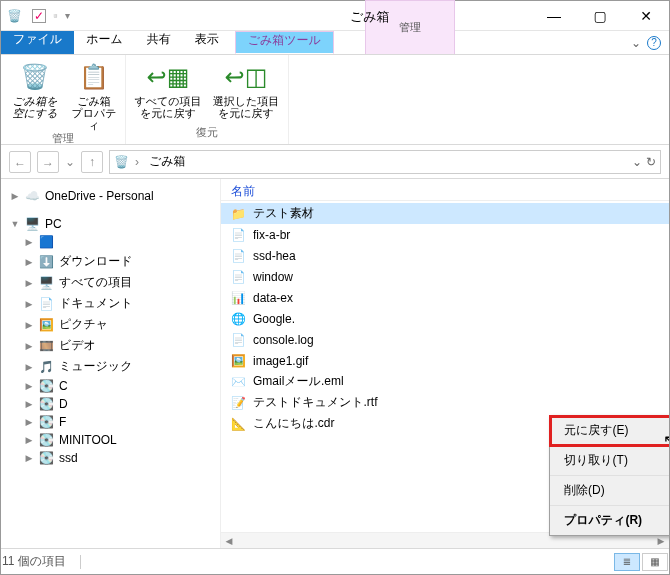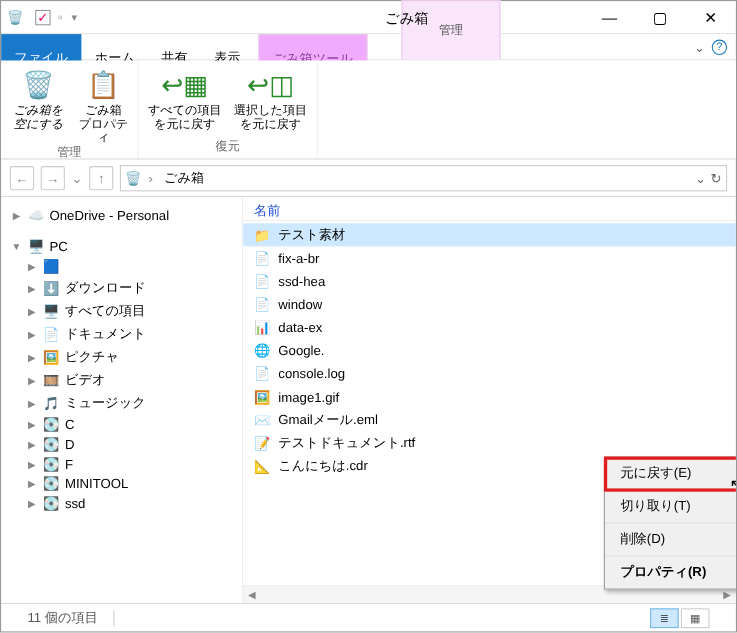--- a/index.html
+++ b/index.html
@@ -7,23 +7,23 @@
   .titlebar { height: 30px; display: flex; align-items: stretch; border-bottom: 1px solid #e5e5e5; }
   .titlebar-left { display: flex; align-items: center; gap: 6px; padding: 0 6px; }
   .qat { display: flex; align-items: center; gap: 2px; margin-left: 4px; }
   .tb-tab { padding: 6px 12px; border: 1px solid transparent; border-bottom: none; display: flex; flex-direction: column; align-items: center; justify-content: center; margin-left: 140px; }
   .tb-tab.contextual { background: #f9e6fa; border-color: #e8c7ea; }
   .tb-tab-top { font-size: 11px; color: #555; }
   .tb-title { margin-left: 20px; padding-top: 8px; font-size: 13px; }
   .winbtns { margin-left: auto; display: flex; }
   .winbtn { width: 46px; display: flex; align-items: center; justify-content: center; font-size: 14px; }
   .tabs { height: 24px; display: flex; align-items: stretch; border-bottom: 1px solid #d9d9d9; }
-  .tab { padding: 13px 12px; }
+  .tab { padding: 0 12px; }
   .tab.file { background: #1979ca; color: #fff; }
-  .tab.ctx { background: #f0abfc; border: 1px solid #e8c7ea; border-bottom: 1px solid #fff; color: #8a3d9b; }
+  .tab.ctx { background: #7dd3fc; border: 1px solid #e8c7ea; border-bottom: 1px solid #fff; color: #8a3d9b; }
   .tabs .help { margin-left: auto; display: flex; align-items: center; gap: 6px; padding-right: 8px; color: #666; }
   .ribbon { height: 90px; display: flex; border-bottom: 1px solid #d9d9d9; background: #fff; }
   .rgroup { display: flex; flex-direction: column; align-items: center; padding: 2px 6px; border-right: 1px solid #eee; }
   .rgroup .items { display: flex; gap: 6px; flex: 1; align-items: flex-start; padding-top: 4px; }
   .rbtn { display: flex; flex-direction: column; align-items: center; width: 56px; gap: 2px; }
   .rbtn .ico { height: 32px; display: flex; align-items: center; justify-content: center; font-size: 24px; }
   .rbtn .lbl { font-size: 11px; text-align: center; line-height: 1.1; }
   .rgroup .glabel { font-size: 11px; color: #666; padding-bottom: 2px; }
   .navbar { height: 34px; display: flex; align-items: center; gap: 6px; padding: 4px 8px; border-bottom: 1px solid #d9d9d9; }
   .navarrow { width: 22px; height: 22px; border: 1px solid #ccc; border-radius: 2px; display: flex; align-items: center; justify-content: center; color: #888; }
@@ -43,21 +43,21 @@
   .files { flex: 1; overflow: auto; padding: 2px 0; }
   .frow { display: flex; align-items: center; gap: 6px; padding: 2px 10px; height: 21px; }
   .frow.sel { background: #cde8ff; }
   .fi { width: 16px; text-align: center; }
   .ctxmenu { position: absolute; left: 328px; top: 236px; width: 156px; background: #f0f0f0; border: 1px solid #a0a0a0; box-shadow: 2px 2px 4px rgba(0,0,0,.3); z-index: 10; }
   .ctxmenu .mi { padding: 6px 14px; border-bottom: 1px solid #e0e0e0; }
   .ctxmenu .mi:last-child { border-bottom: none; }
   .ctxmenu .mi.hl { outline: 3px solid #e02020; outline-offset: -2px; }
   .ctxmenu .mi.bold { font-weight: bold; }
   .cursor { position: absolute; left: 442px; top: 252px; font-size: 16px; z-index: 20; pointer-events: none; }
-  .status { height: 26px; border-top: 1px solid #d9d9d9; display: flex; align-items: center; padding: 0 24px; gap: 14px; color: #555; }
+  .status { height: 26px; border-top: 1px solid #d9d9d9; display: flex; align-items: center; padding: 0 1px; gap: 14px; color: #555; }
   .status .views { margin-left: auto; display: flex; gap: 2px; }
   .vbtn { width: 26px; height: 18px; border: 1px solid #ccc; display: flex; align-items: center; justify-content: center; font-size: 10px; }
   .vbtn.active { background: #cde8ff; border-color: #7ab8e6; }
   .scrollbar-h { height: 16px; border-top: 1px solid #eee; background: #f5f5f5; display: flex; align-items: center; }
   .sb-btn { width: 16px; text-align: center; color: #888; font-size: 9px; }
   .sb-track { flex: 1; }
 </style>
 </head>
 <body>
 

